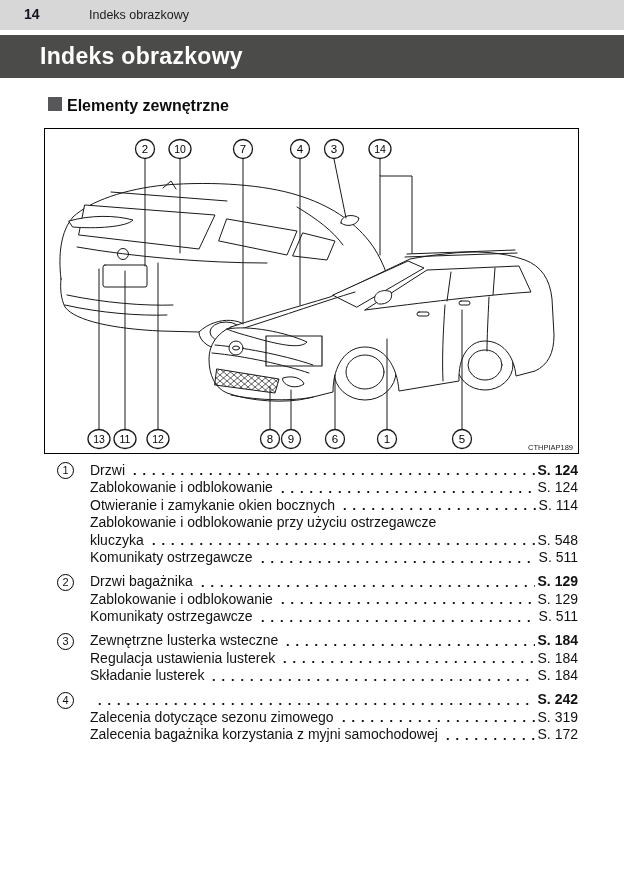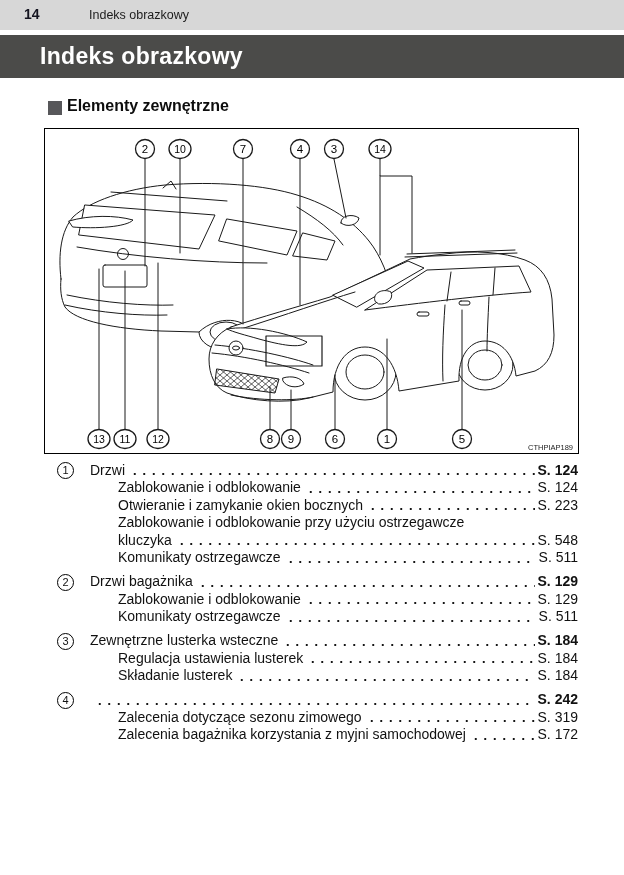--- a/index.html
+++ b/index.html
@@ -10,37 +10,37 @@
   }
   
   .topbar{position:absolute;top:0;left:0;width:624px;height:30px;background:#d7d7d7;}
   .page-num{position:absolute;left:24px;top:6px;font-size:14px;font-weight:bold;color:#141420;}
   .topbar-label{position:absolute;left:89px;top:8px;font-size:12.5px;color:#1c1c1c;}
   
   .banner{position:absolute;top:35px;left:0;width:624px;height:43px;background:#4b4b49;}
   .banner-title{position:absolute;left:40px;top:50%;transform:translateY(-52%);
     color:#ffffff;font-size:23px;font-weight:bold;letter-spacing:.3px;}
   
-  .section-head{position:absolute;top:97px;left:48px;display:flex;align-items:flex-end;}
+  .section-head{position:absolute;top:97px;left:48px;display:flex;align-items:flex-start;}
   .bullet{width:14px;height:14px;background:#57575a;margin-right:5px;flex:none;}
   .section-title{font-size:16px;font-weight:bold;color:#0d0d0d;}
   
   .figure{position:absolute;left:44px;top:128px;width:533px;height:324px;border:1.5px solid #000;background:#fff;}
   .figure svg{display:block;}
   
   .index{position:absolute;left:57px;top:461px;width:521px;font-size:14px;line-height:17.5px;}
   .item{margin-top:6px;}
   .item:first-child{margin-top:0;}
   .row{display:flex;align-items:flex-end;}
   .sub .row{padding-left:33px;}
   .numcol{width:33px;flex:none;}
   .numbadge{display:inline-block;width:17px;height:17px;box-sizing:border-box;border:1.2px solid #000;
     border-radius:50%;font-size:11px;line-height:14.5px;text-align:center;margin-bottom:0px;background:#fff;}
   .ttl{font-weight:normal;white-space:nowrap;}
-  .lbl{flex:0 1 auto;margin-left:28px;}
+  .lbl{flex:0 1 auto;}
   .dots{flex:1 1 14px;min-width:14px;height:6px;margin:0 3px 3px 5px;
     background-image:radial-gradient(circle,#161616 1.2px,transparent 1.45px);
     background-size:9.5px 4px;background-repeat:repeat-x;background-position:left bottom;}
   .pg{white-space:nowrap;}
   .main-row .pg{font-weight:bold;}
 </style>
 </head>
 <body>
 
 <div class="topbar">
@@ -177,21 +177,21 @@
     </div>
     <div class="sub">
       <div class="row">
           <span class="lbl">Zablokowanie i odblokowanie</span>
           <span class="dots"></span>
           <span class="pg">S. 124</span>
         </div>
       <div class="row">
           <span class="lbl">Otwieranie i zamykanie okien bocznych</span>
           <span class="dots"></span>
-          <span class="pg">S. 223</span>
+          <span class="pg">S. 114</span>
         </div>
       <div class="row">
           <span class="lbl">Zablokowanie i odblokowanie przy użyciu ostrzegawcze</span>
         </div>
       <div class="row">
           <span class="lbl">kluczyka</span>
           <span class="dots"></span>
           <span class="pg">S. 548</span>
         </div>
       <div class="row">

